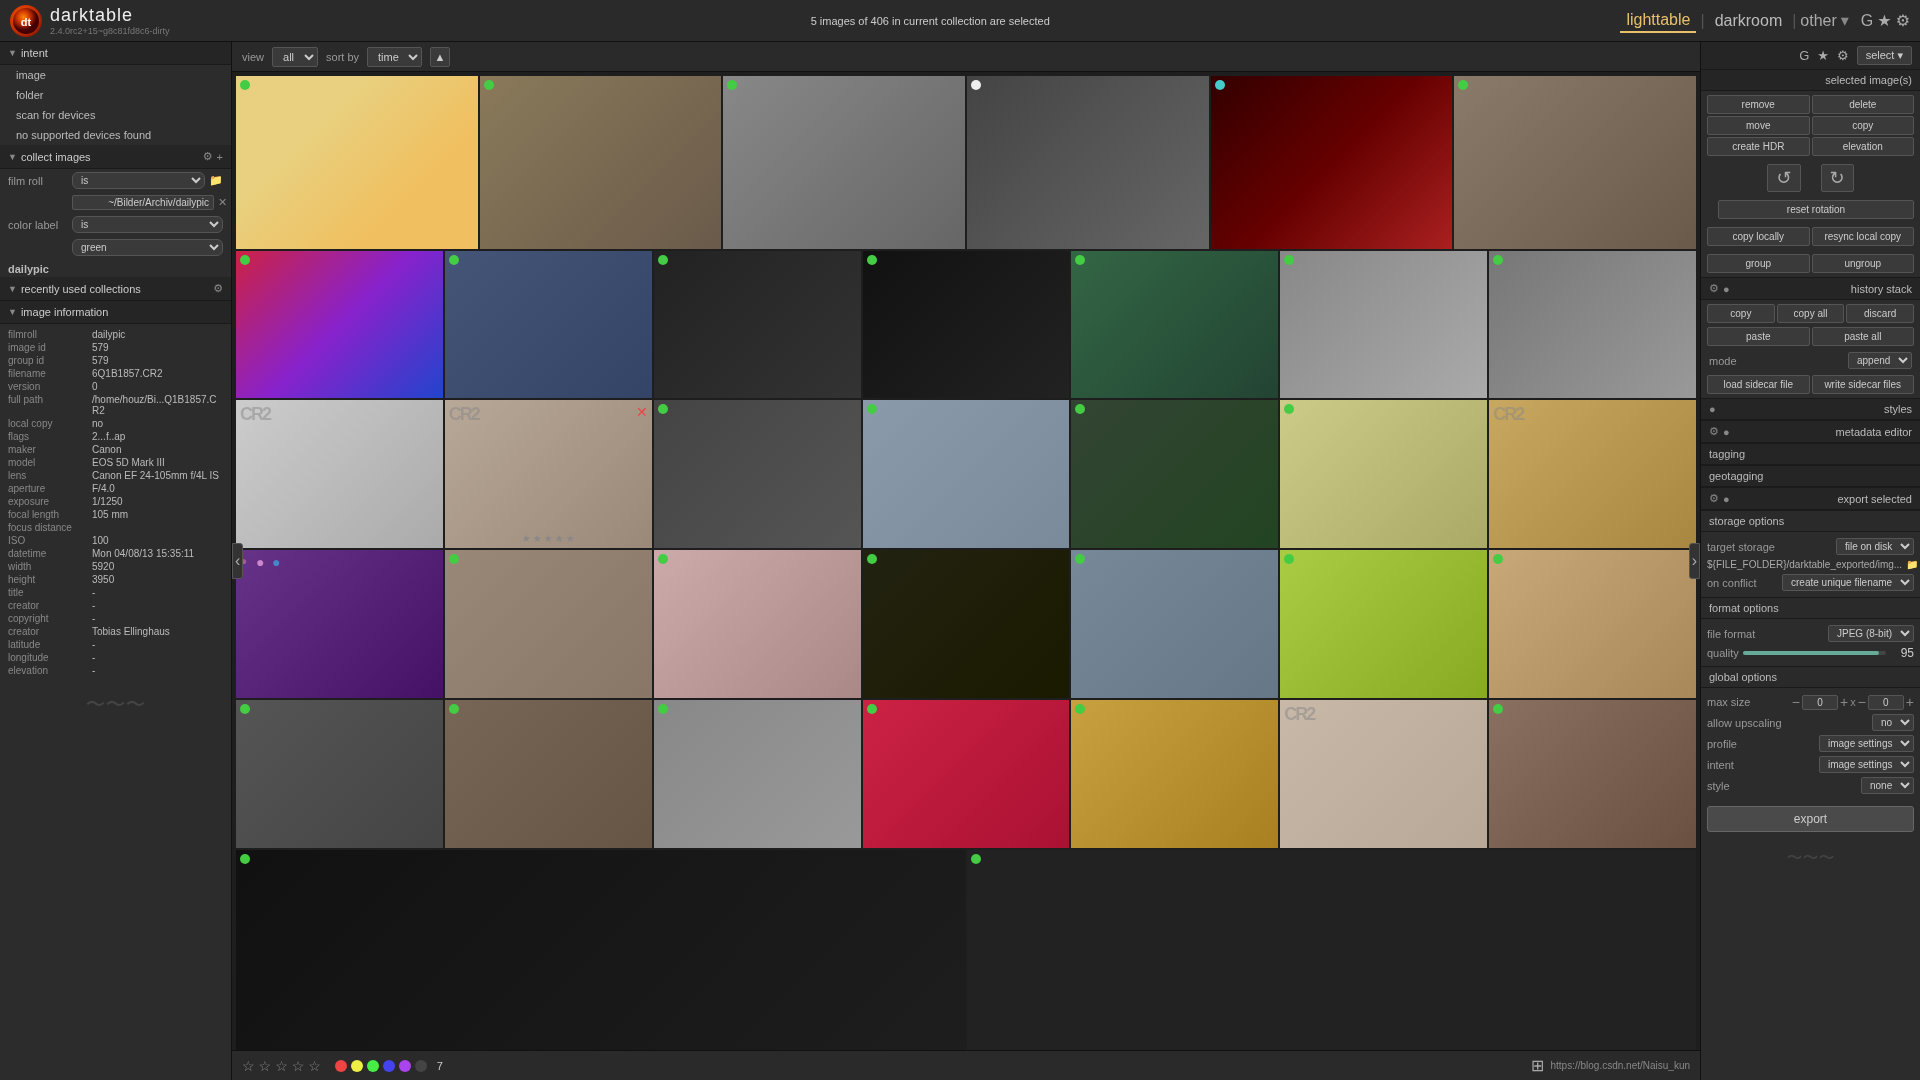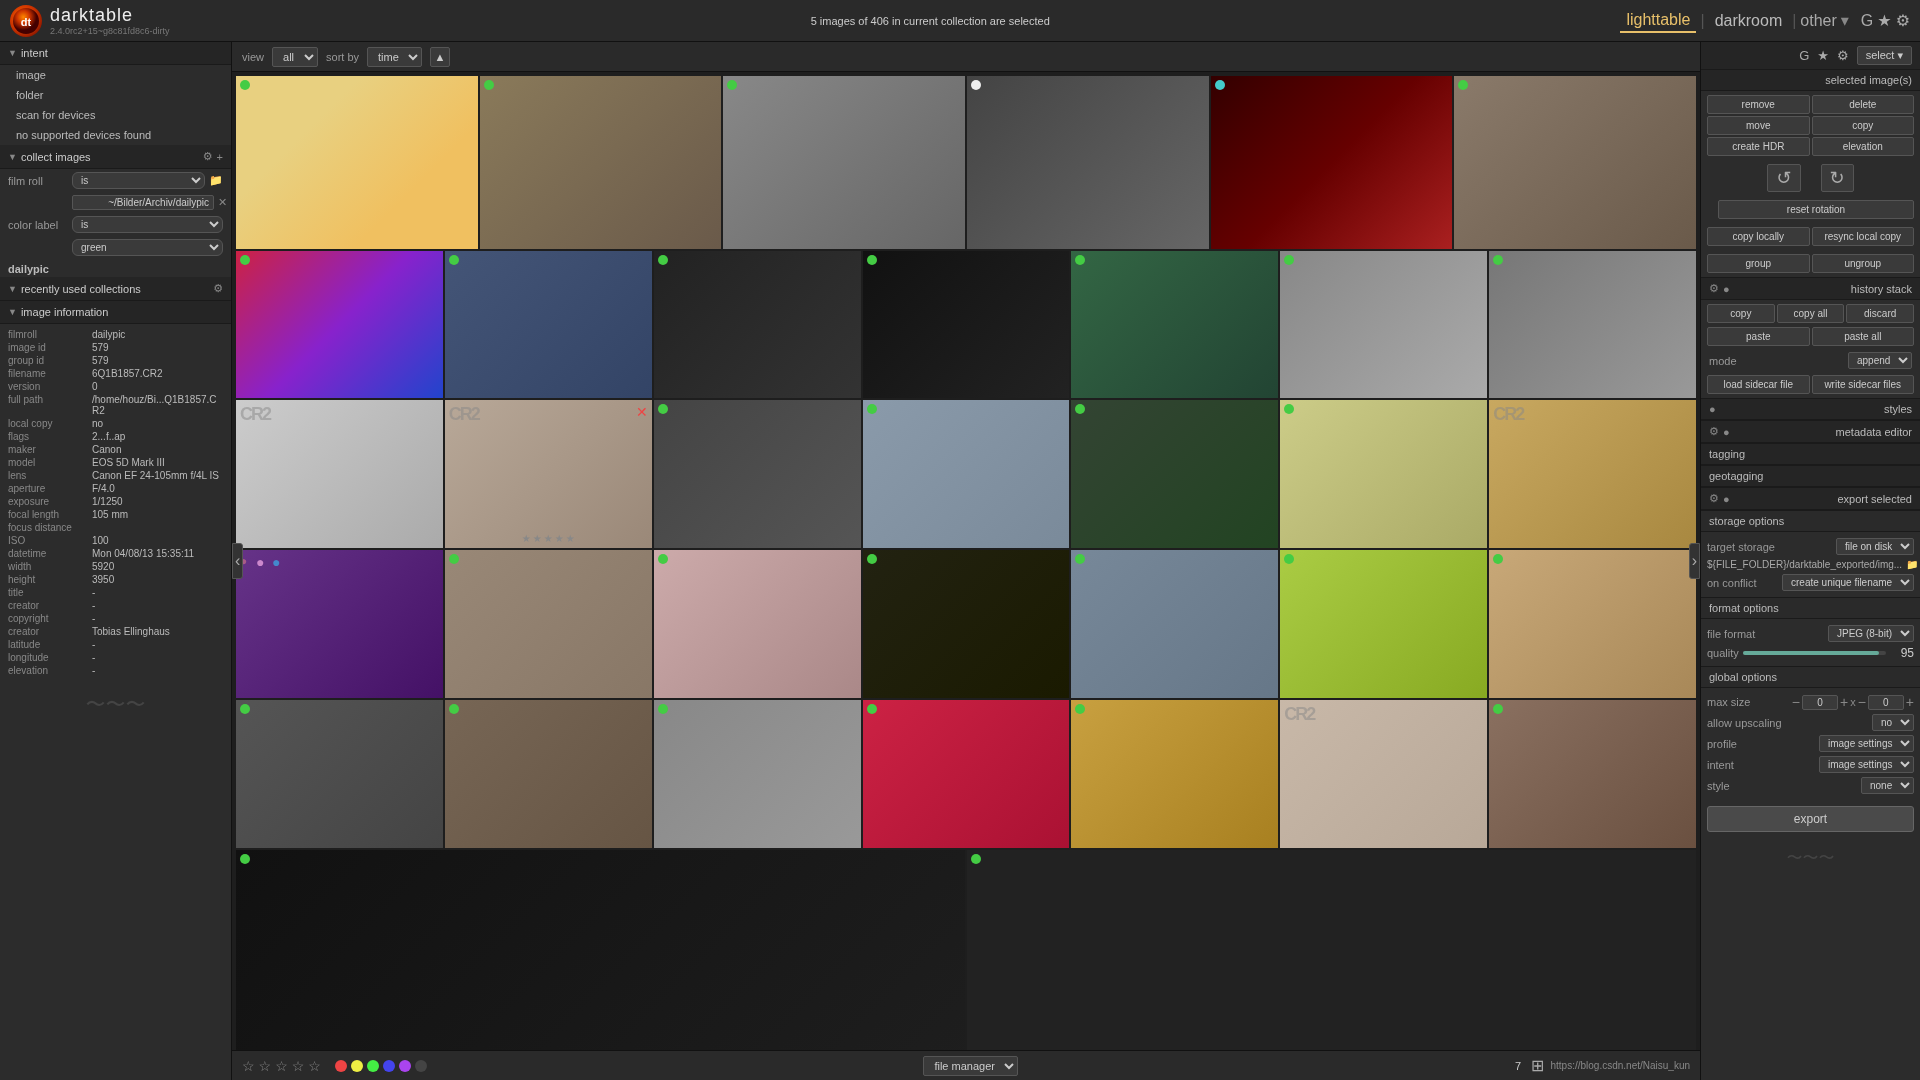--- a/index.html
+++ b/index.html
@@ -1056,25 +1056,20 @@
         <span class="bottom-star">☆</span>
       </div>
       <div class="color-dots">
         <div class="color-dot" style="background:#e44;"></div>
         <div class="color-dot" style="background:#ee4;"></div>
         <div class="color-dot" style="background:#4e4;"></div>
         <div class="color-dot" style="background:#44e;"></div>
         <div class="color-dot" style="background:#a4e;"></div>
         <div class="color-dot" style="background:#444;"></div>
       </div>
-      <div class="bottom-center">
-        <select class="view-mode-select">
-          <option>file manager</option>
-        </select>
-      </div>
       <span class="page-num">7</span>
       <div class="bottom-right">
         <span class="fit-icon">⊞</span>
         <span class="status-url">https://blog.csdn.net/Naisu_kun</span>
       </div>
     </div>
   </div>
 
   <div class="left-collapse">‹</div>
 

